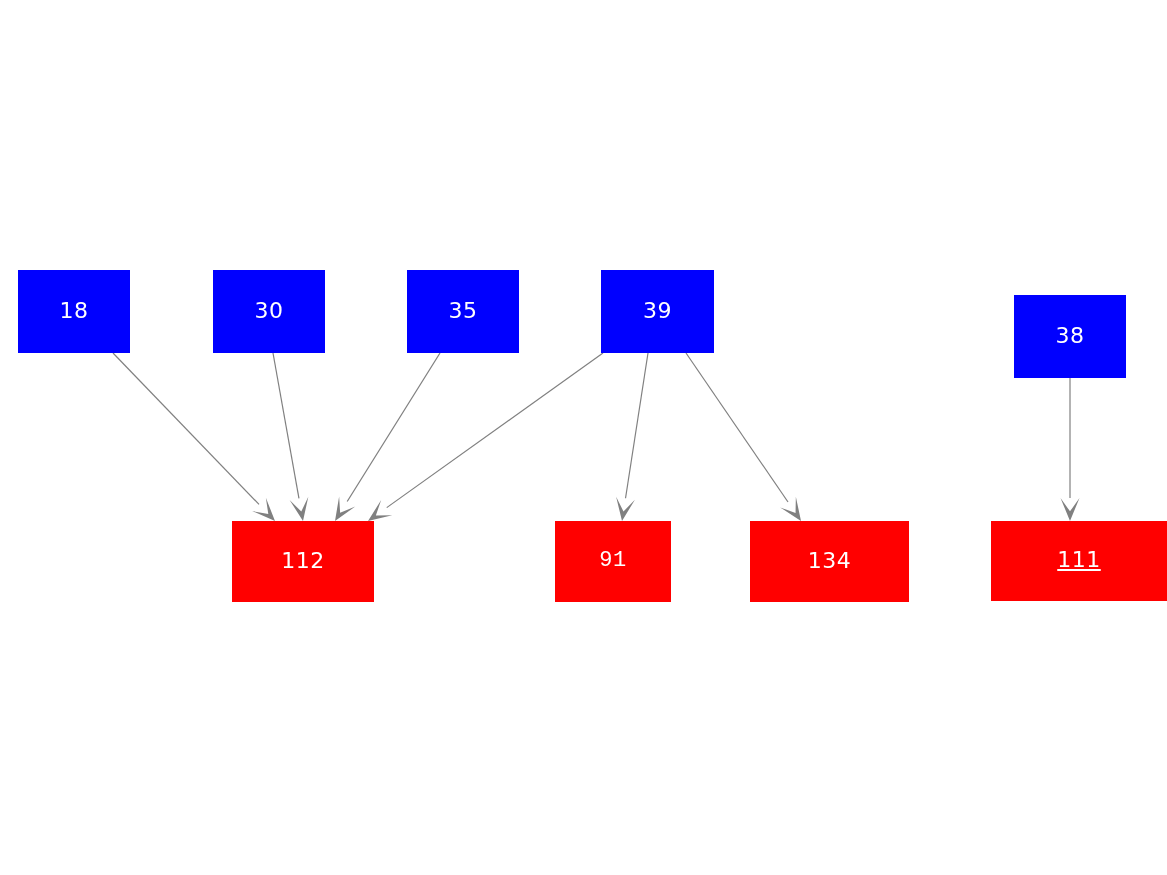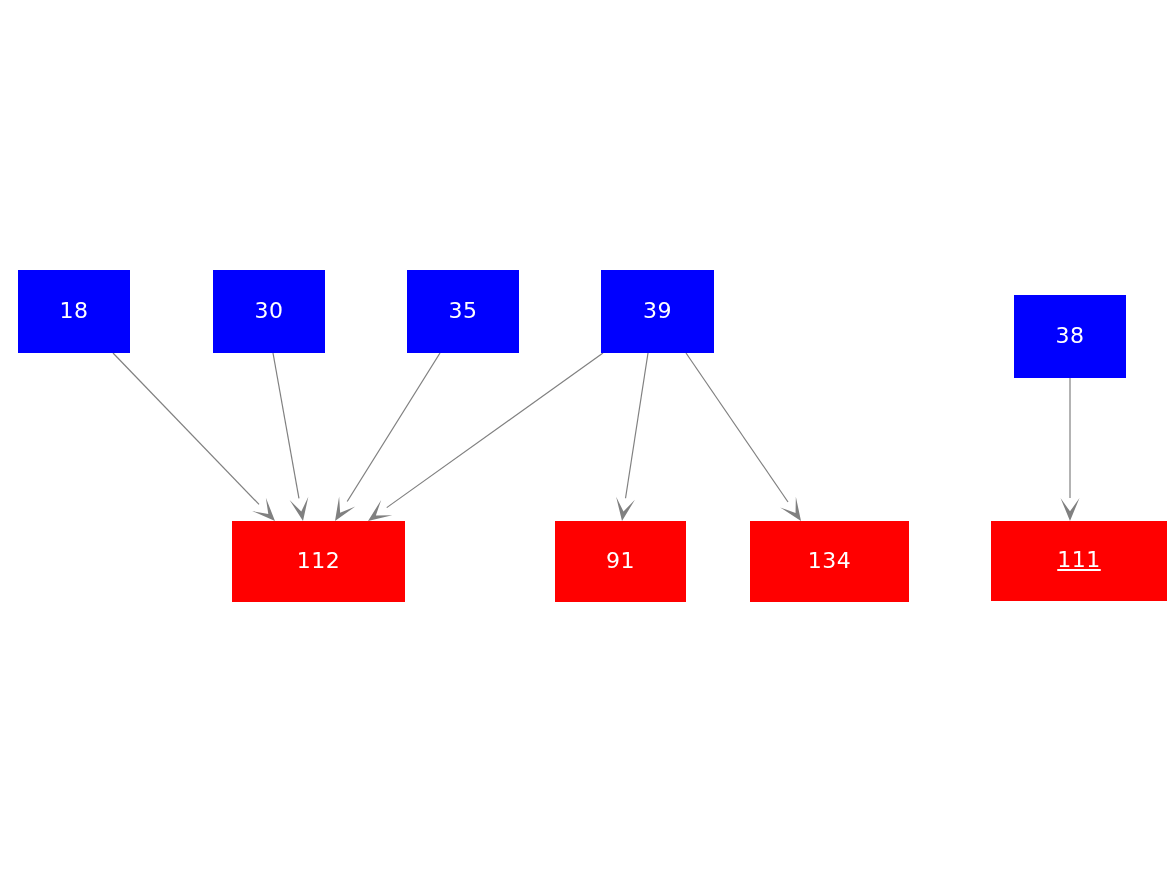--- a/index.html
+++ b/index.html
@@ -88,24 +88,24 @@
       </div>
       <div class="node node-source" style="left: 407px; top: 270px; width: 112px; height: 83px; align-items: center;">
         <span class="node-label">35</span>
       </div>
       <div class="node node-source" style="left: 601px; top: 270px; width: 113px; height: 83px; text-align: right;">
         <span class="node-label">39</span>
       </div>
       <div class="node node-source" style="left: 1014px; top: 270px; width: 112px; height: 83px; margin-top: 25px;">
         <span class="node-label">38</span>
       </div>
-      <div class="node node-target" style="left: 232px; top: 521px; width: 173px; height: 81px;">
+      <div class="node node-target" style="left: 232px; top: 521px; width: 142px; height: 81px;">
         <span class="node-label">112</span>
       </div>
-      <div class="node node-target" style="left: 555px; top: 521px; width: 131px; height: 81px;">
+      <div class="node node-target" style="left: 555px; top: 521px; width: 116px; height: 81px; font-family: Liberation Mono, monospace;">
         <span class="node-label">91</span>
       </div>
       <div class="node node-target" style="left: 750px; top: 521px; width: 159px; height: 81px;">
         <span class="node-label">134</span>
       </div>
       <div class="node node-target" style="left: 991px; top: 521px; width: 176px; height: 80px; text-decoration: underline;">
         <span class="node-label">111</span>
       </div>
     </div>
 

